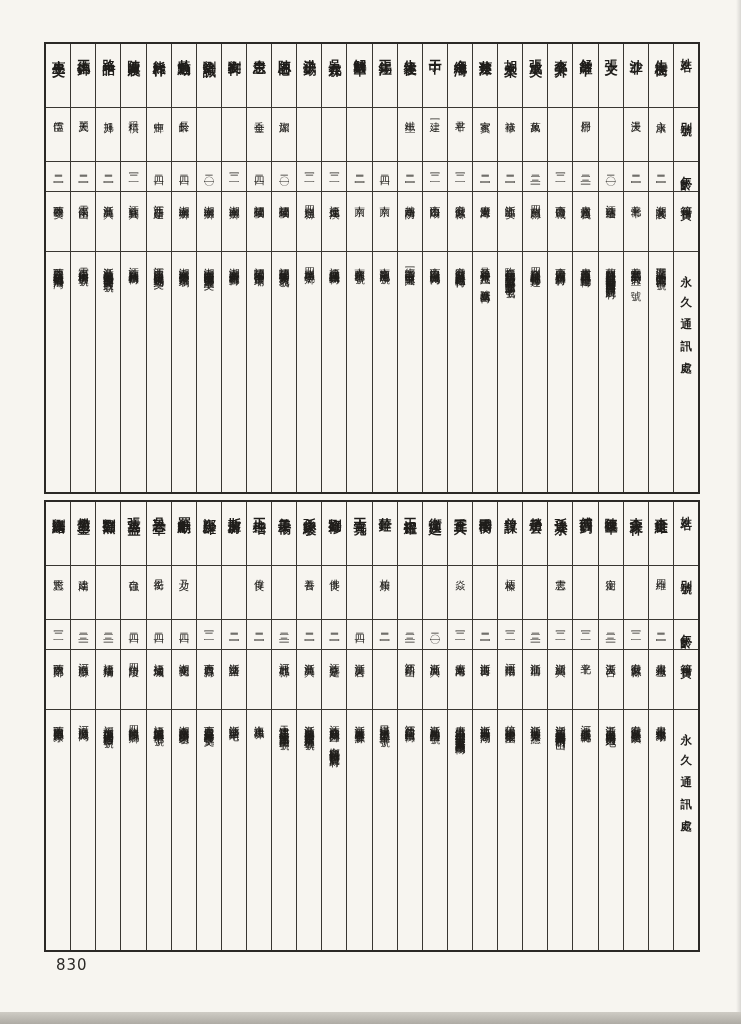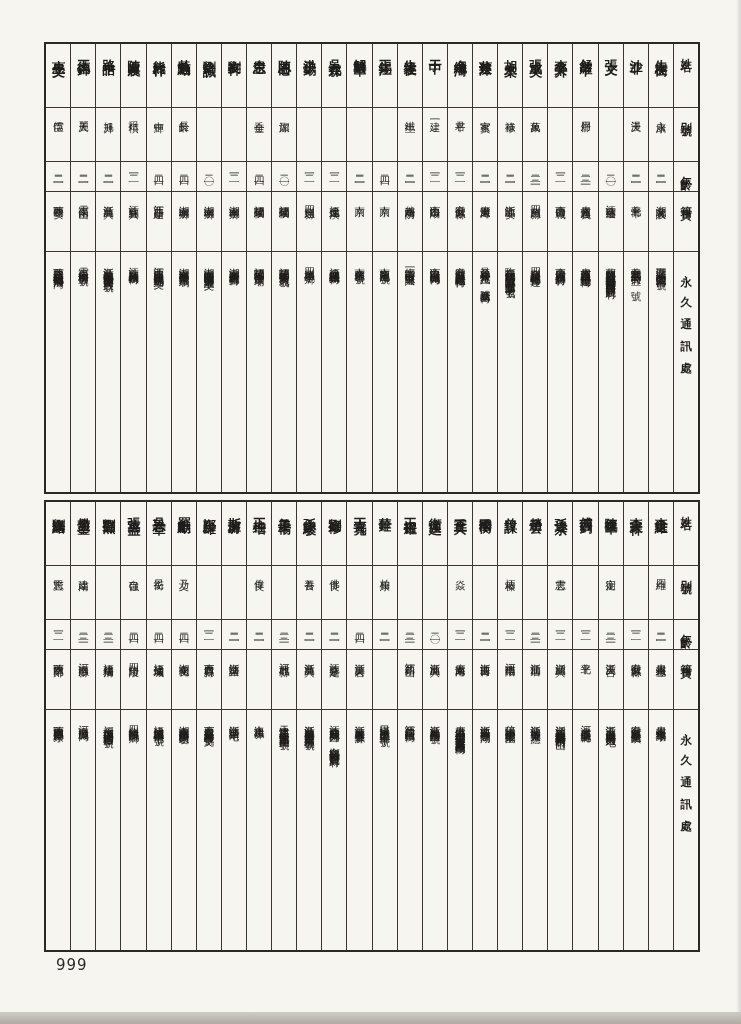--- a/index.html
+++ b/index.html
@@ -955,16 +955,16 @@
             <span class="vtext">陝西南鄭</span>
           </div>
           <div class="cell c-addr">
             <span class="vtext">陝西南鄭縣周家坪</span>
           </div>
         </div>
       </div>
 
   </div>
 
-  <div class="pageno">999</div>
+  <div class="pageno">830</div>
   <div class="scan-edge"></div>
   <div class="scan-bottom"></div>
 </div>
 
 </body></html>

